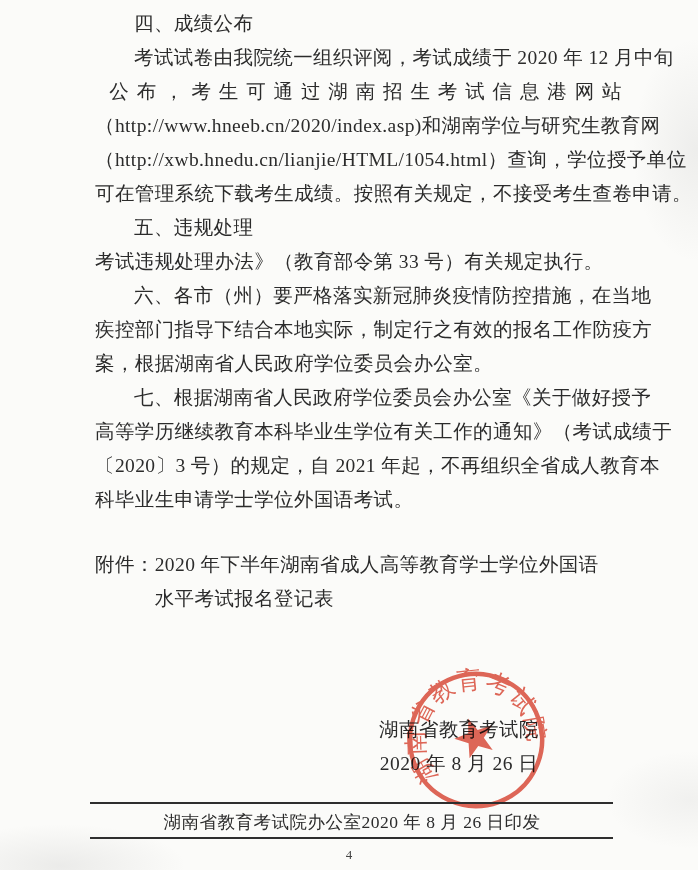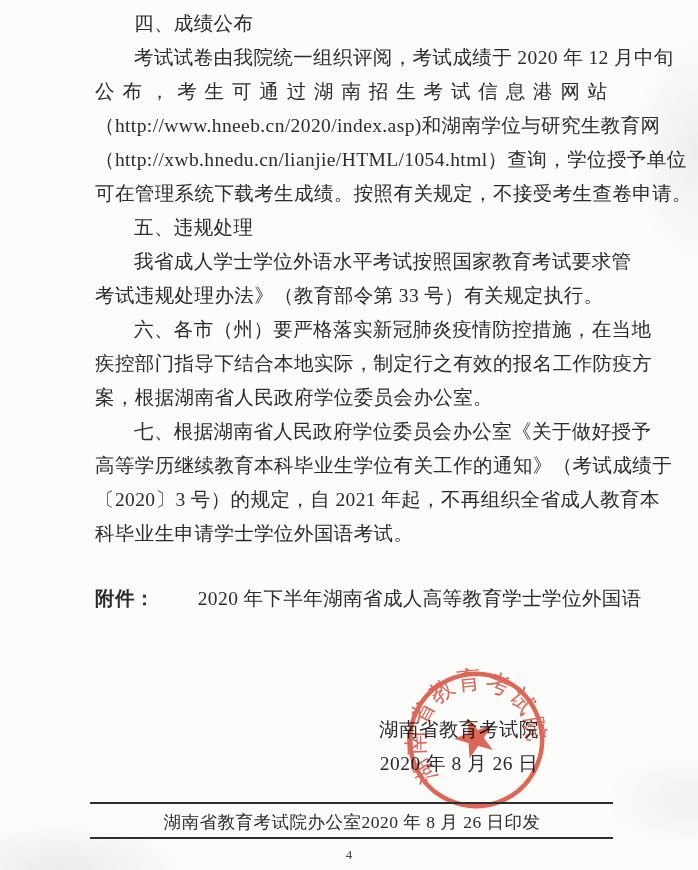--- a/index.html
+++ b/index.html
@@ -16,24 +16,24 @@
       radial-gradient(ellipse 120px 70px at 690px 800px, rgba(120,120,120,0.08), transparent 70%),
       #fbfbf9;
     color:#2b2b2b;
   }
   .body-text {
     position:absolute; left:95px; top:7px; width:528px;
     font-size:19.5px; letter-spacing:0.4px;
   }
   .line { height:34px; line-height:34px; white-space:nowrap; }
   .indent { text-indent:39px; }
-  .spread { letter-spacing:1.5px; }
+  .spread { letter-spacing:1.5px;text-align:right; }
   .attachment { display:flex; margin-top:31px; text-indent:0; }
-  .attachment .att-label { flex:0 0 auto;font-weight:bold; }
-  .attachment .att-content { flex:1 1 auto;margin-left:43px; }
+  .attachment .att-label { flex:0 0 auto; }
+  .attachment .att-content { flex:1 1 auto; }
   .signature {
     position:absolute; left:318px; top:713px; width:282px;
     text-align:center; font-size:19.5px;
   }
   .signature .line { letter-spacing:0.5px; }
   .seal {
     position:absolute; left:396px; top:660px; width:160px; height:160px;
     transform:rotate(-20deg);
     opacity:0.87; mix-blend-mode:multiply;
   }
@@ -58,36 +58,36 @@
 
   <div class="body-text">
     <div class="line indent">四、成绩公布</div>
     <div class="line indent">考试试卷由我院统一组织评阅，考试成绩于 2020 年 12 月中旬</div>
     <div class="line spread">公 布 ， 考 生 可 通 过 湖 南 招 生 考 试 信 息 港 网 站</div>
     <div class="line">（http://www.hneeb.cn/2020/index.asp)和湖南学位与研究生教育网</div>
     <div class="line">（http://xwb.hnedu.cn/lianjie/HTML/1054.html）查询，学位授予单位</div>
     <div class="line">可在管理系统下载考生成绩。按照有关规定，不接受考生查卷申请。</div>
 
     <div class="line indent">五、违规处理</div>
-    <div class="line indent">我省成人学士学位外语水平考试按照国家教育考试要求管</div>
     <div class="line">考试违规处理办法》（教育部令第 33 号）有关规定执行。</div>
 
     <div class="line indent">六、各市（州）要严格落实新冠肺炎疫情防控措施，在当地</div>
     <div class="line">疾控部门指导下结合本地实际，制定行之有效的报名工作防疫方</div>
     <div class="line">案，根据湖南省人民政府学位委员会办公室。</div>
 
     <div class="line indent">七、根据湖南省人民政府学位委员会办公室《关于做好授予</div>
     <div class="line">高等学历继续教育本科毕业生学位有关工作的通知》（考试成绩于</div>
     <div class="line">〔2020〕3 号）的规定，自 2021 年起，不再组织全省成人教育本</div>
     <div class="line">科毕业生申请学士学位外国语考试。</div>
 
     <div class="attachment indent">
       <div class="att-label line">附件：</div>
       <div class="att-content">
         <div class="line">2020 年下半年湖南省成人高等教育学士学位外国语</div>
+        <div class="line">水平考试报名登记表</div>
       </div>
     </div>
   </div>
 
   <div class="signature">
     <div class="line">湖南省教育考试院</div>
     <div class="line">2020 年 8 月 26 日</div>
   </div>
 
   <svg class="seal" viewBox="0 0 160 160" aria-hidden="true">

